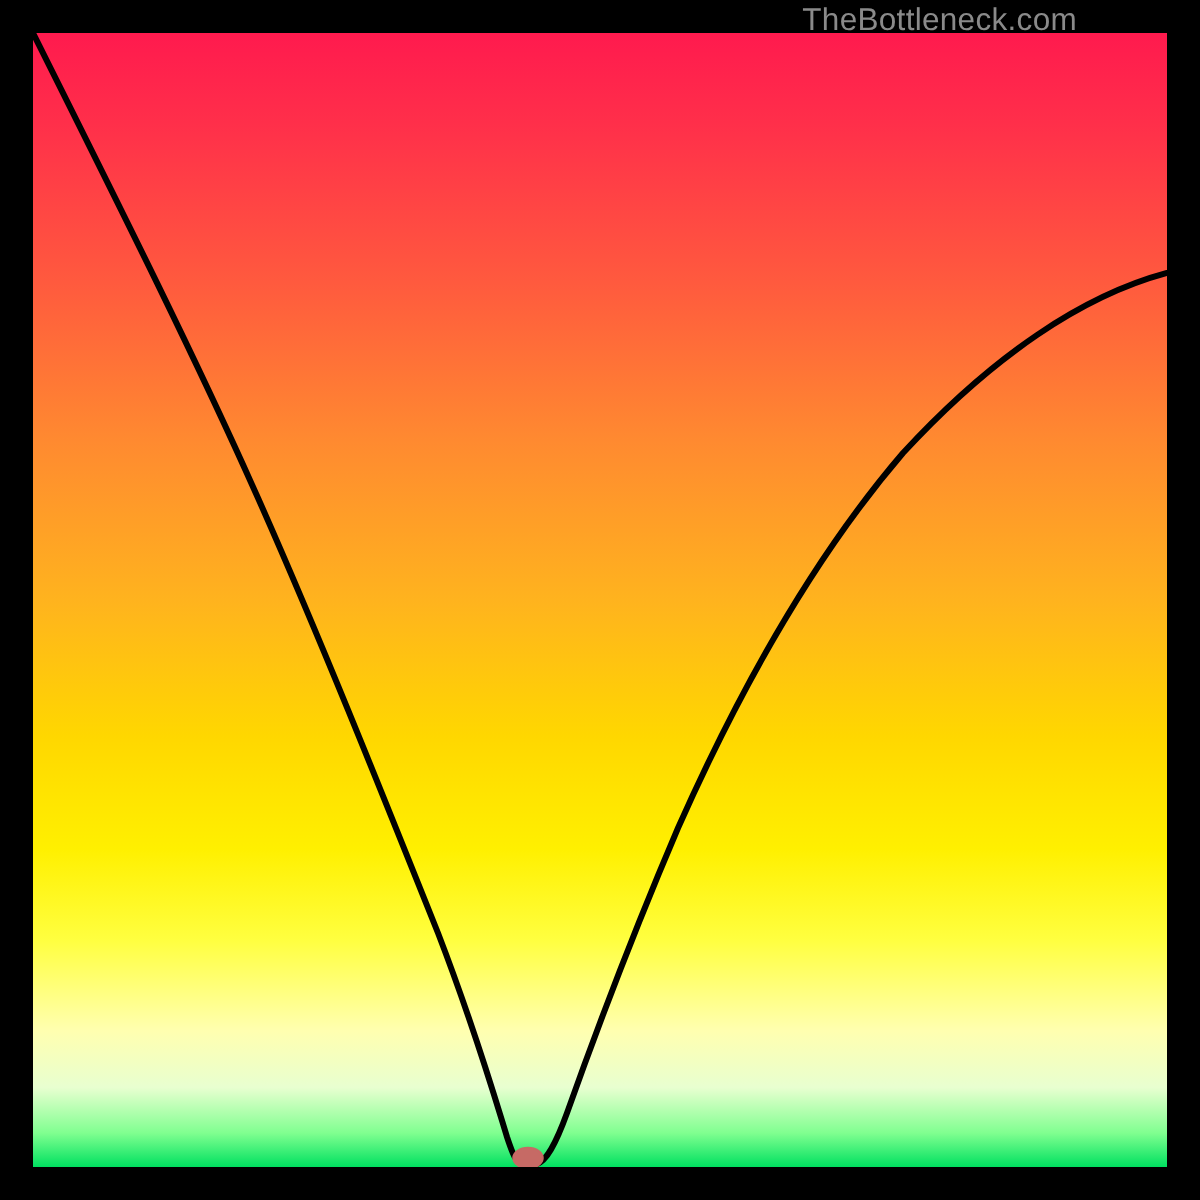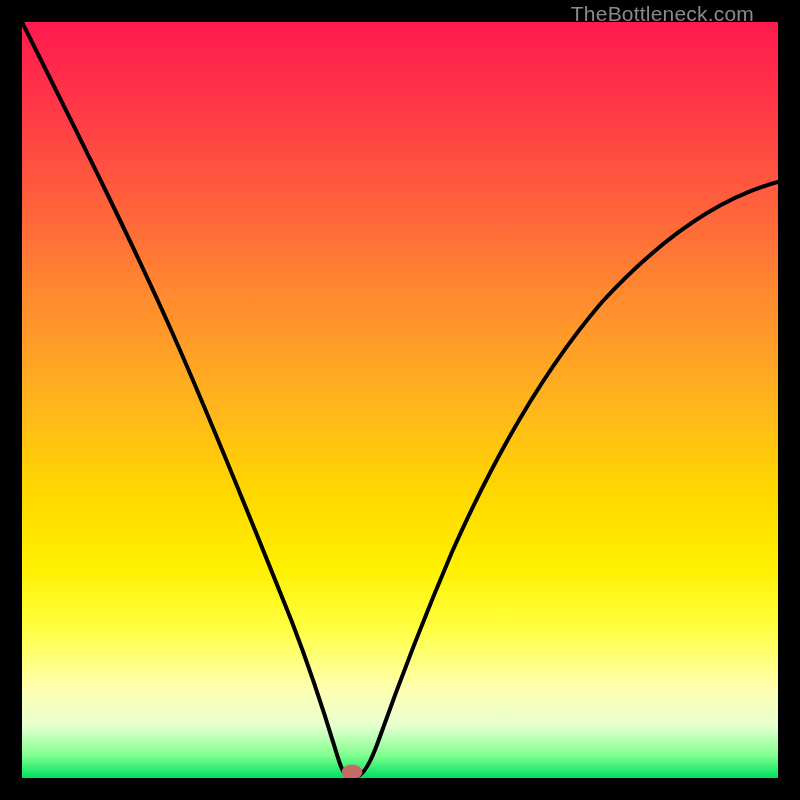--- a/index.html
+++ b/index.html
@@ -9,21 +9,20 @@
     height: 800px;
     background: #000;
     overflow: hidden;
     font-family: Arial, Helvetica, sans-serif;
   }
   .frame {
     position: absolute;
     top: 0; left: 0;
     width: 728px; height: 800px;
     background: #000;
-    padding-left: 36px;
   }
   .plot {
     position: absolute;
     top: 22px;
     left: 22px;
     width: 756px;
     height: 756px;
     overflow: hidden;
   }
   .gradient {

